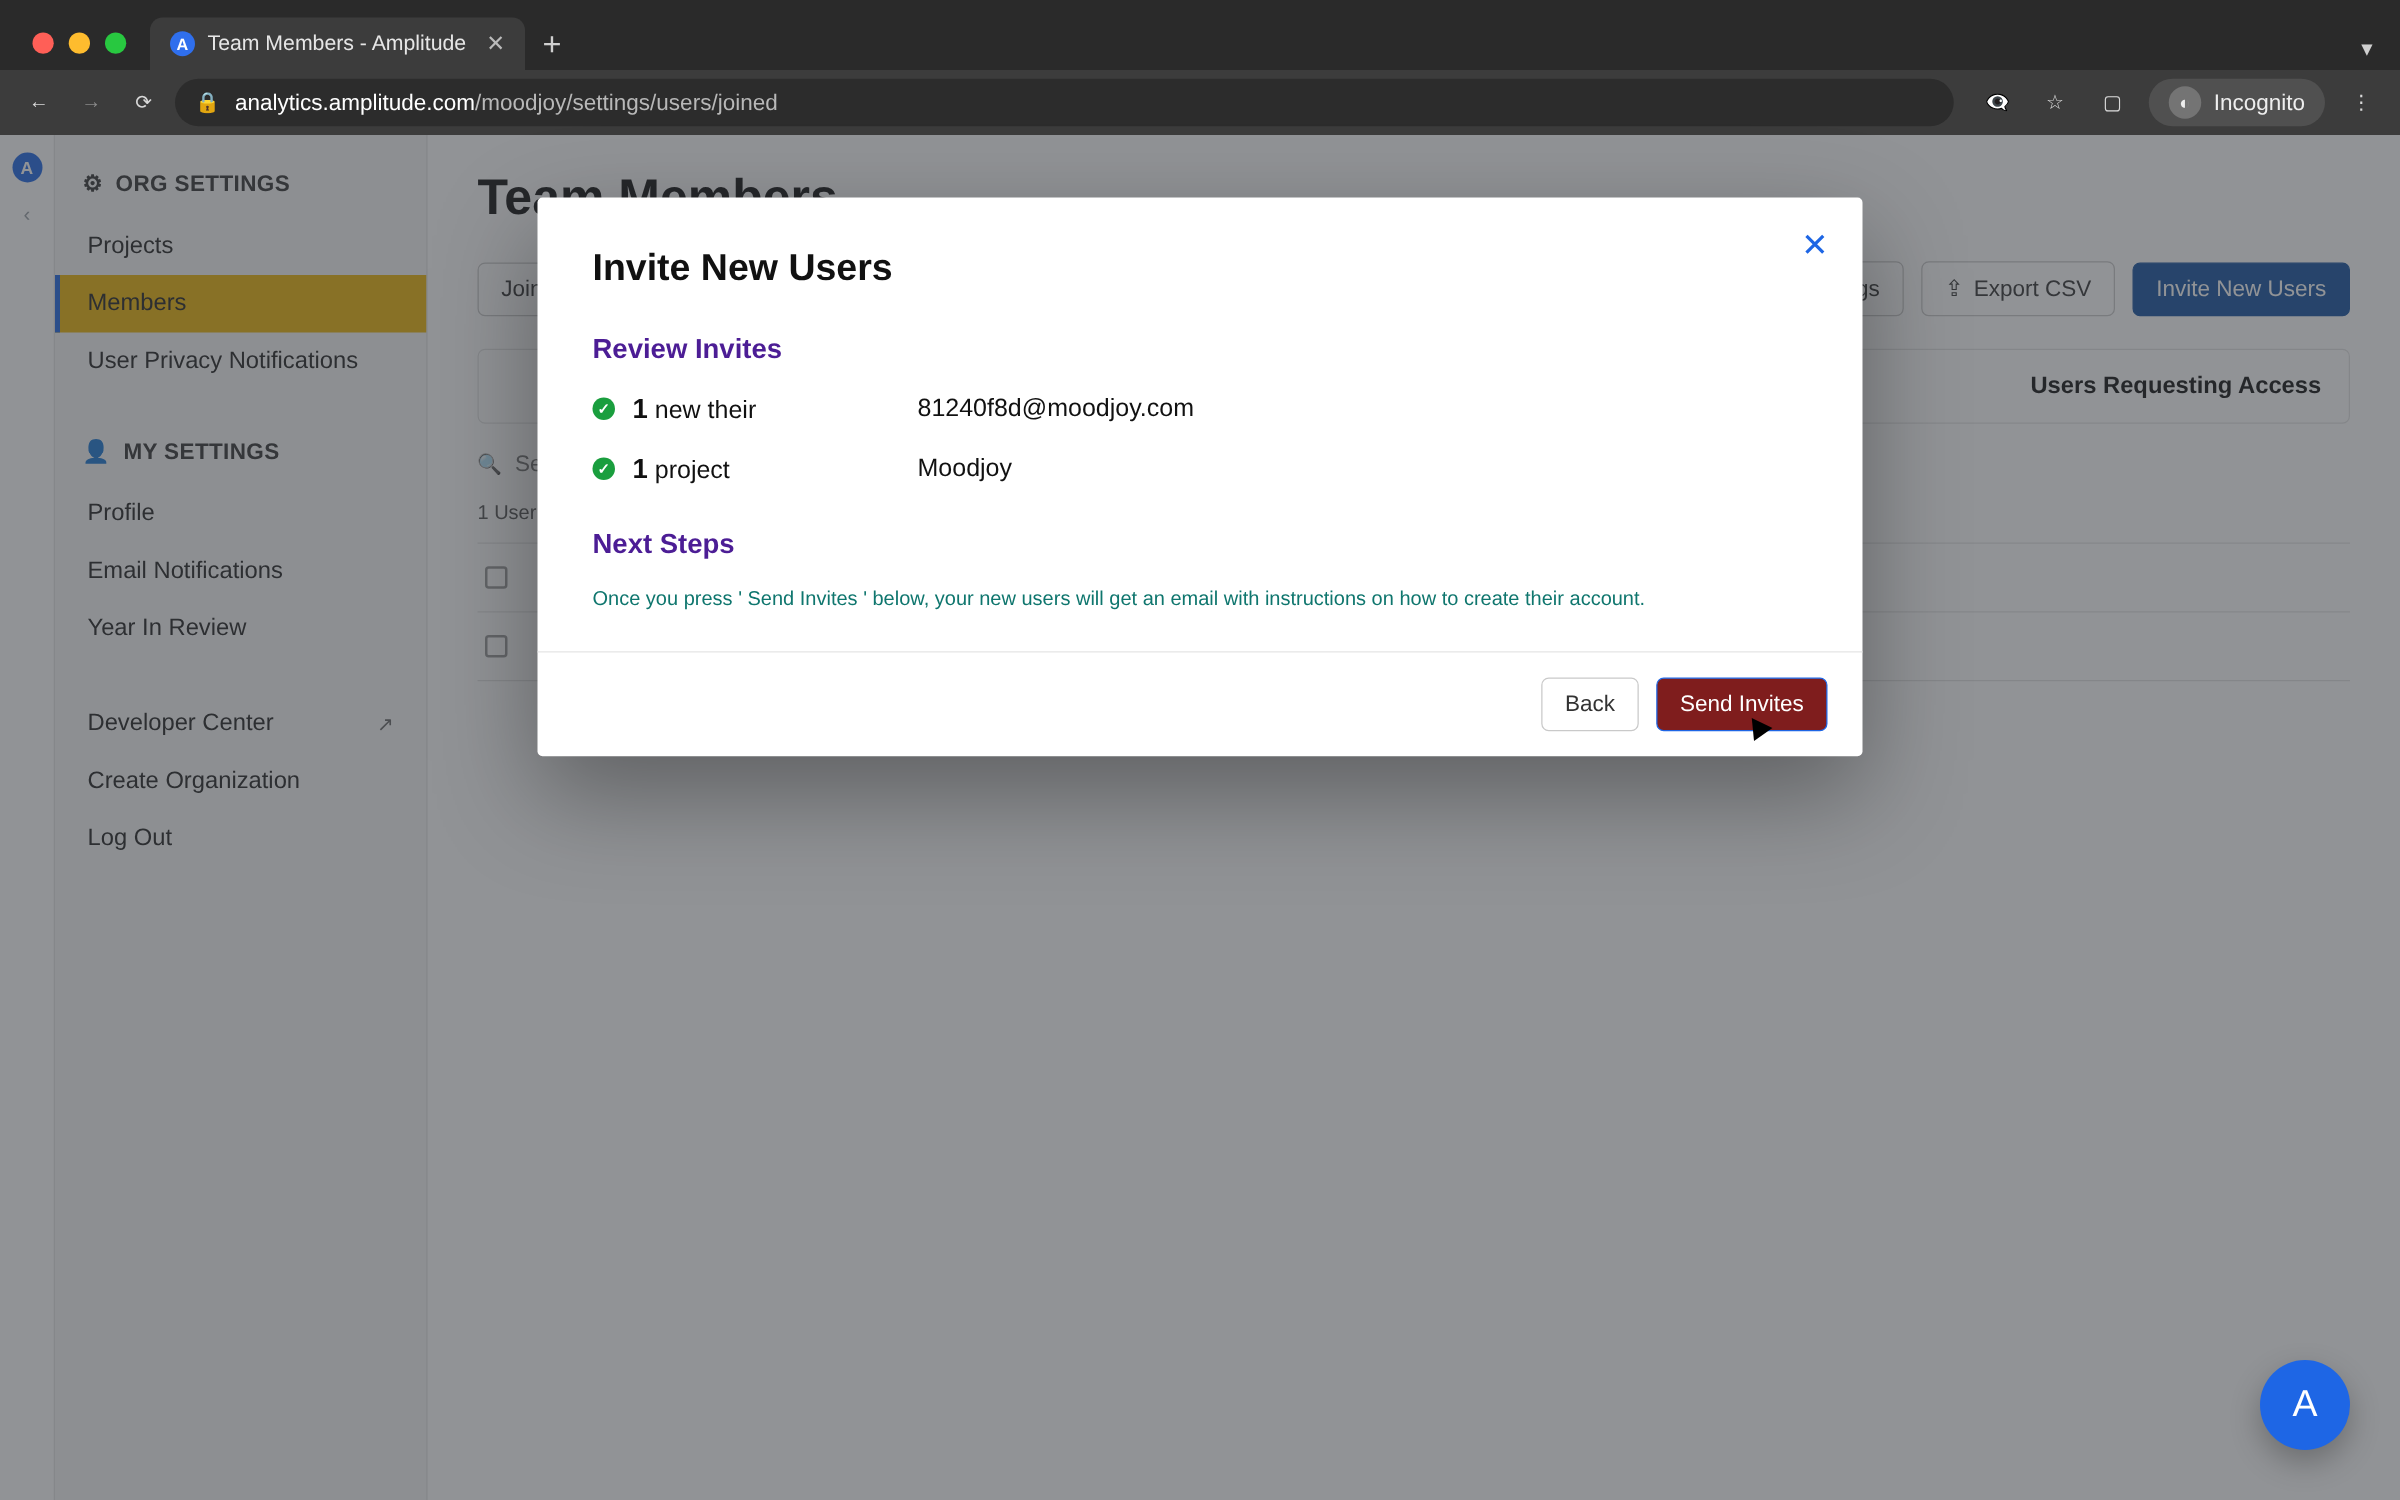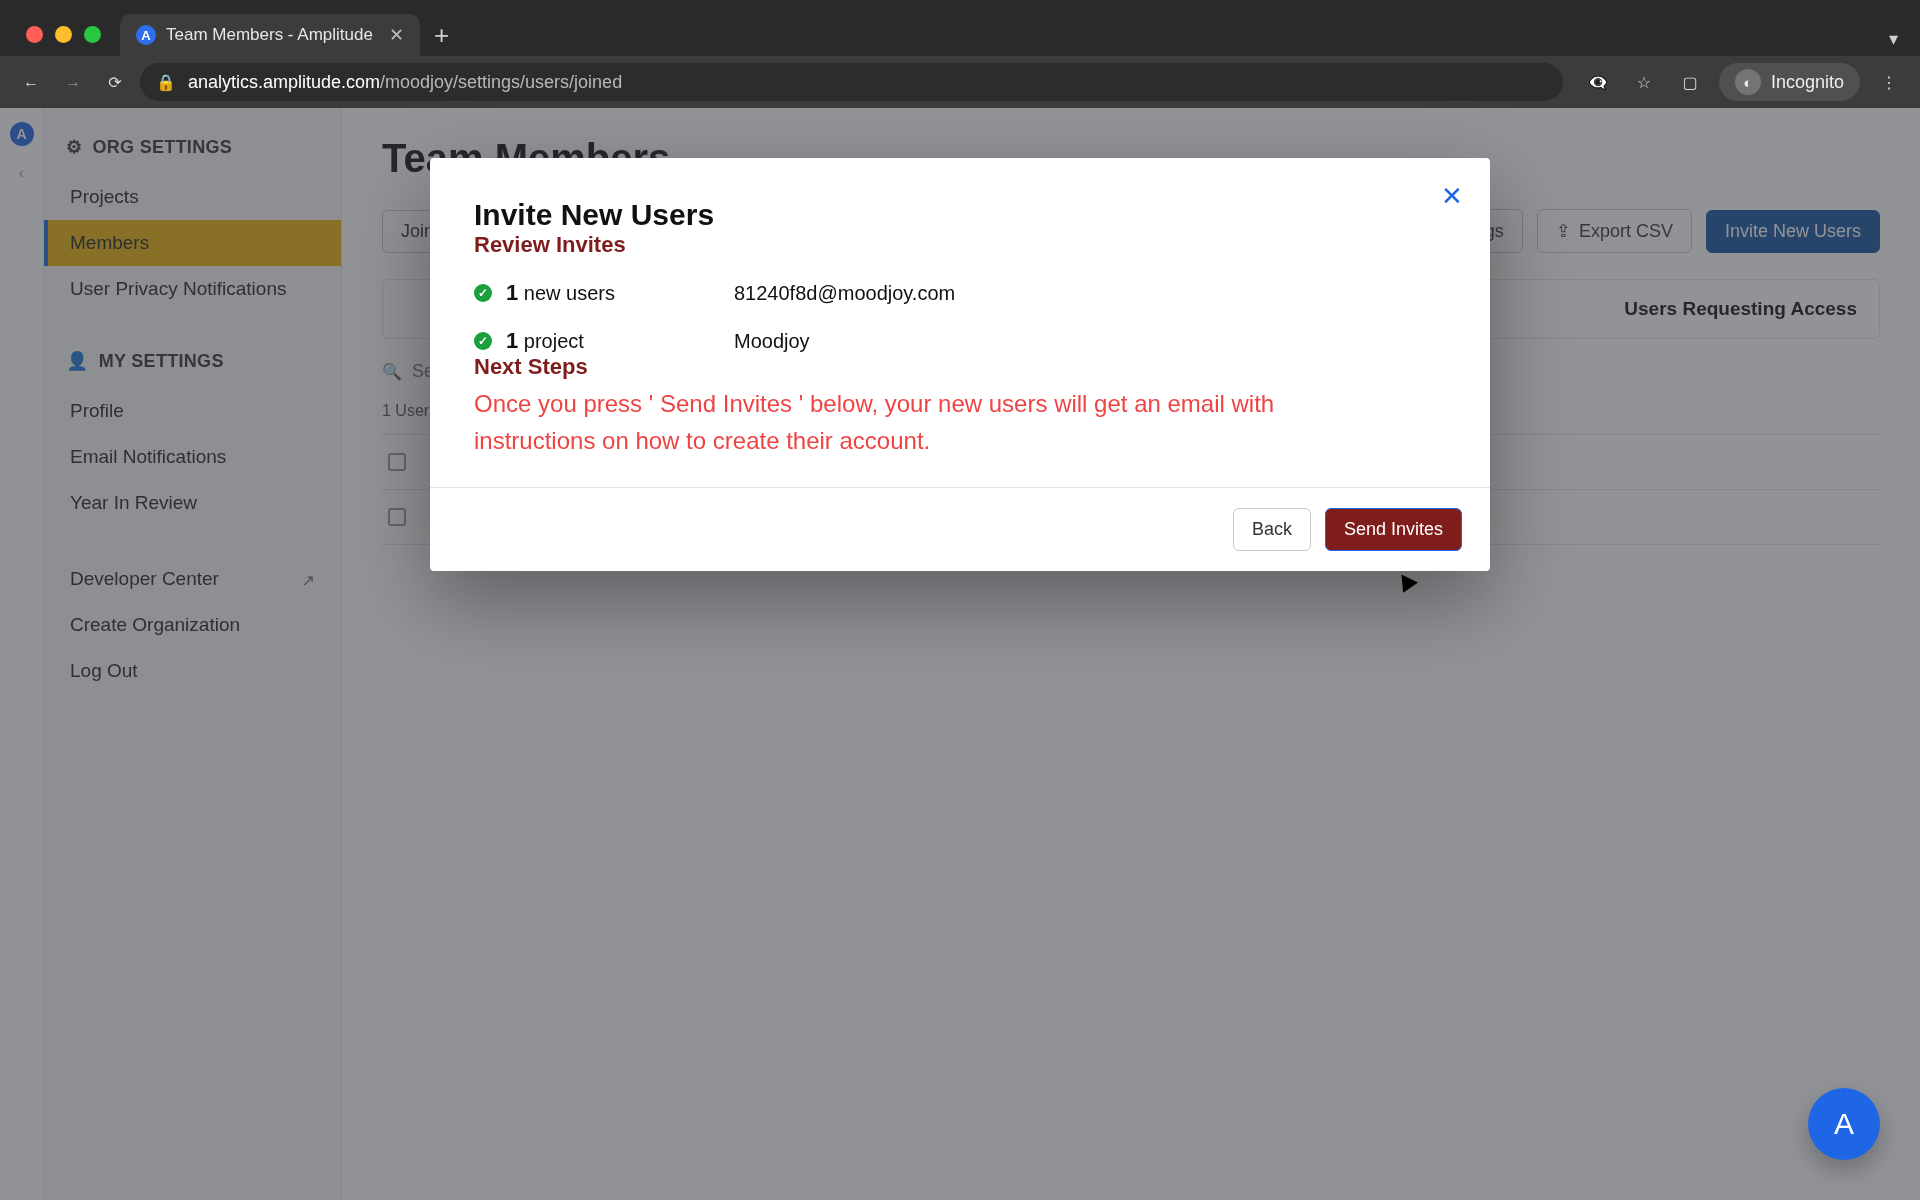--- a/index.html
+++ b/index.html
@@ -120,31 +120,31 @@
     display:flex; flex-direction:column;
   }
   .modal-body { padding:40px 44px 28px; }
   .modal-title { font-size:30px; font-weight:800; color:#111; }
   .modal-close {
     position:absolute; width:40px;height:40px; color:#1e66e5; font-size:26px;
     display:flex;align-items:center;justify-content:center; cursor:pointer;
   }
   .modal-wrap { position:relative; }
   .modal-close { right:18px; top:18px; }
-  .section-title { font-size:22px; font-weight:700; color:#7f1d1d; }
+  .section-title { margin-top:34px; font-size:22px; font-weight:700; color:#4c1d95; }
   .review { margin-top:22px; display:flex; flex-direction:column; gap:22px; }
   .review-row { display:flex; align-items:center; }
   .rv-left { width:260px; display:flex; align-items:center; gap:14px; font-size:20px; color:#111; }
   .rv-left .ok {
     width:18px;height:18px;border-radius:50%;background:#1a9e3e;color:#fff;
     display:flex;align-items:center;justify-content:center;font-size:12px;font-weight:700;
   }
   .rv-left .num { font-size:22px; font-weight:800; }
   .rv-right { font-size:20px; color:#111; }
-  .next-body { margin-top:5px; font-size:24px; color:#ef4444; line-height:1.55; max-width:910px; }
+  .next-body { margin-top:20px; font-size:16px; color:#0f766e; line-height:1.55; max-width:910px; }
 
   .modal-footer {
     border-top:1px solid #e5e5e5; padding:20px 28px; display:flex; justify-content:flex-end; gap:14px;
   }
 
   
   .fab {
     position:absolute; right:40px; bottom:40px; width:72px; height:72px; border-radius:50%;
     background:#1e66e5; color:#fff; display:flex; align-items:center; justify-content:center;
     font-size:30px; box-shadow:0 10px 24px rgba(0,0,0,.25);
@@ -280,21 +280,21 @@
       </div>
       <div class="modal-body">
         <div class="modal-title">Invite New Users</div>
 
         <div class="section-title">Review Invites</div>
         <div class="review">
           <div class="review-row">
             <div class="rv-left">
               <span class="ok">✓</span>
               <span><span class="num">1</span>
-                    <span>new users</span></span>
+                    <span>new their</span></span>
             </div>
             <div class="rv-right">81240f8d@moodjoy.com</div>
           </div>
           <div class="review-row">
             <div class="rv-left">
               <span class="ok">✓</span>
               <span><span class="num">1</span>
                     <span>project</span></span>
             </div>
             <div class="rv-right">Moodjoy</div>

